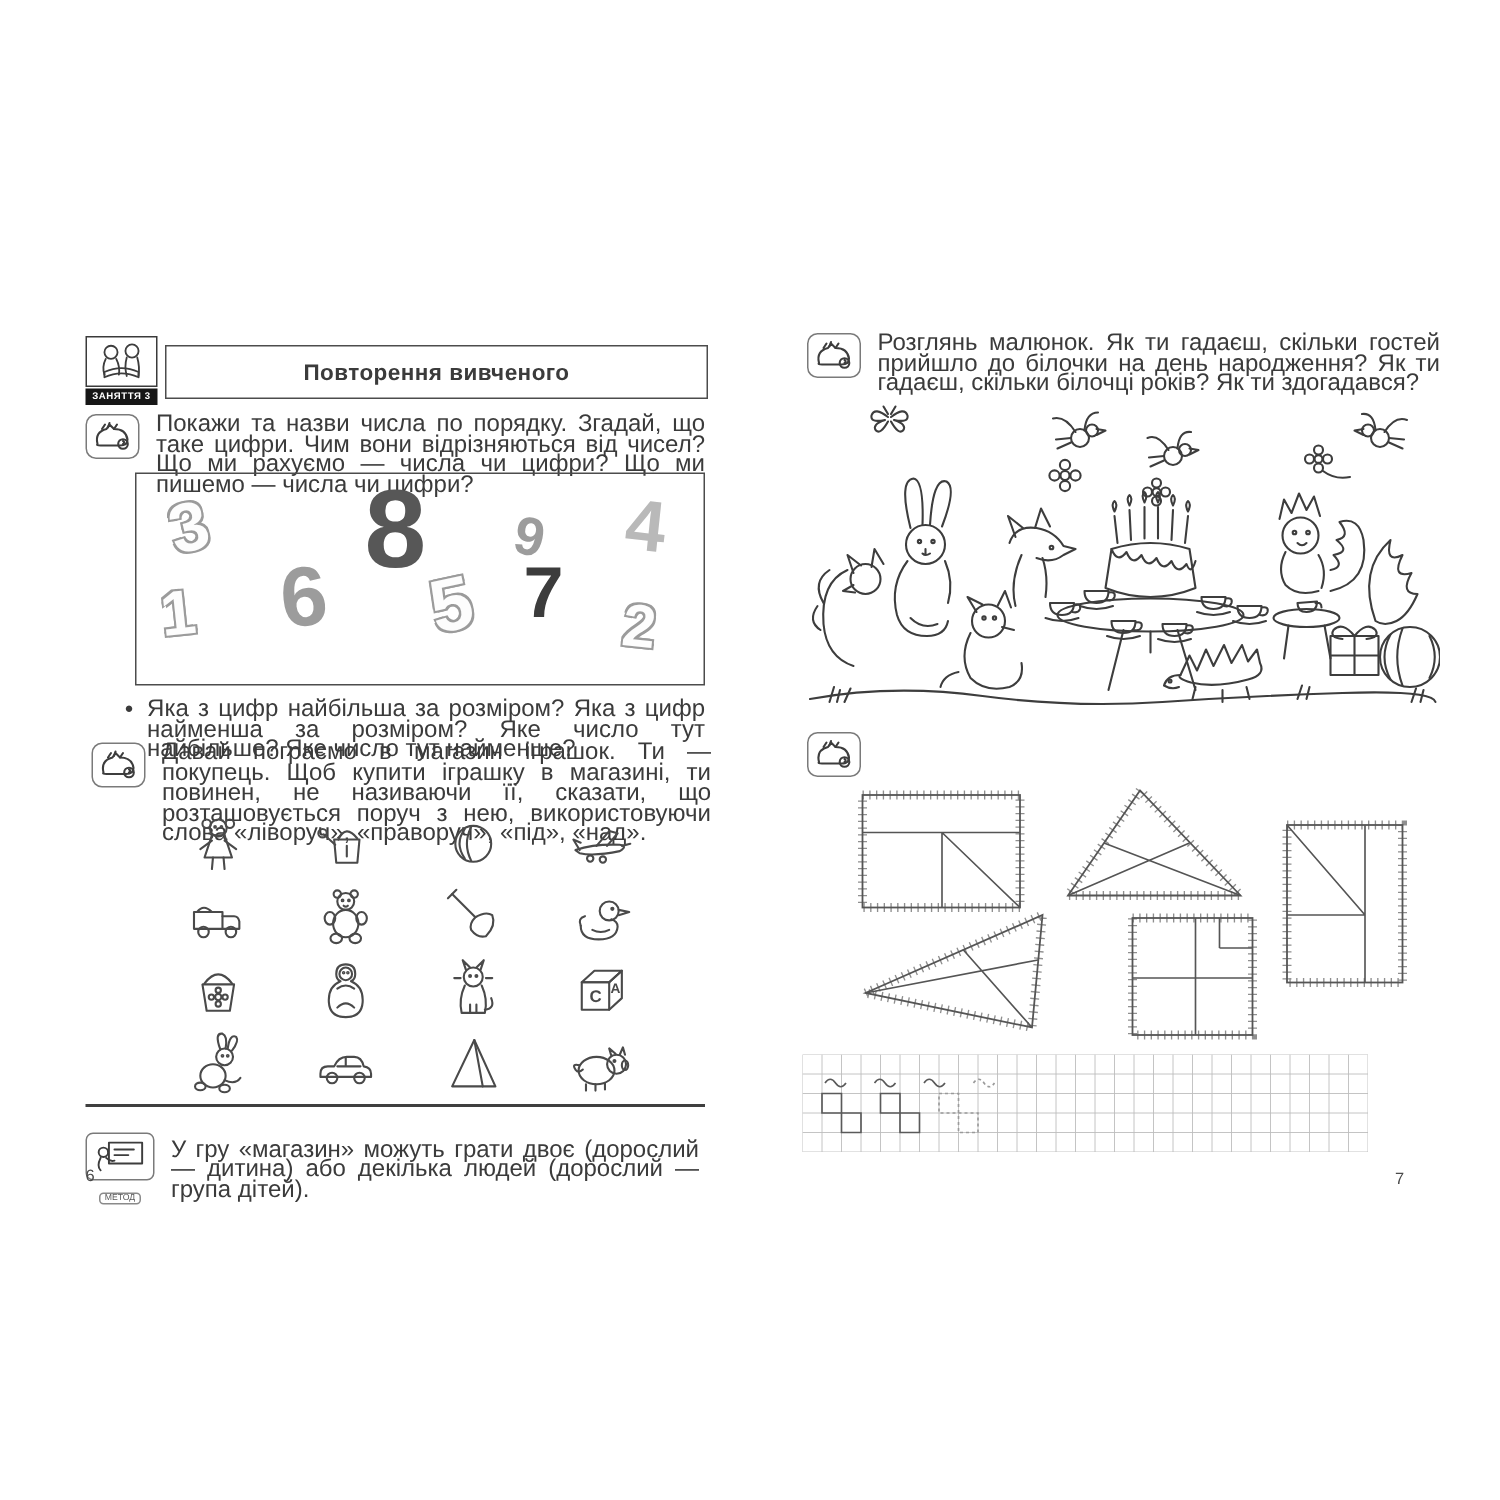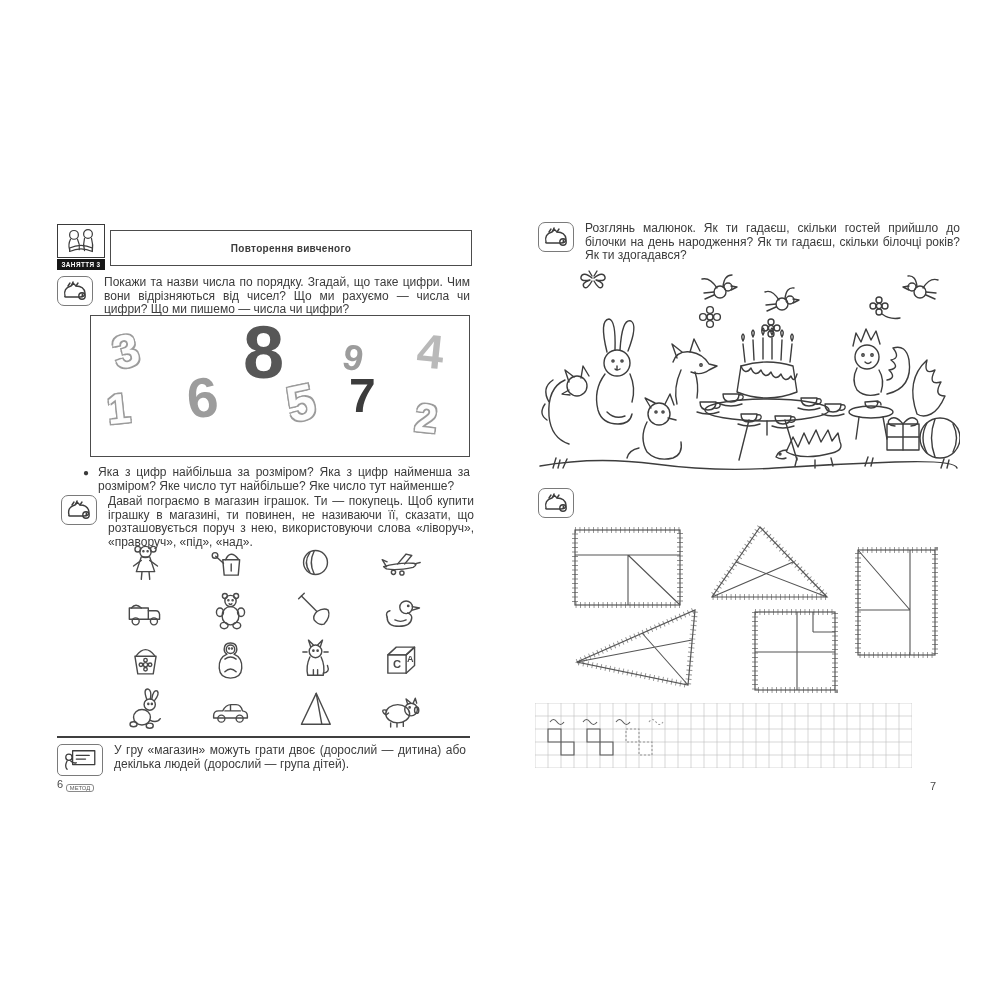--- a/index.html
+++ b/index.html
@@ -4,47 +4,47 @@
 <style>
   html,body{margin:0;padding:0;}
   body{width:1000px;height:1000px;background:#ffffff;font-family:"Liberation Sans",sans-serif;color:#3b3b3b;position:relative;overflow:hidden;}
   .page{position:absolute;top:220px;height:580px;}
   #left-page{left:55px;width:420px;}
   #right-page{left:530px;width:430px;}
 
   .task-row{position:absolute;display:flex;align-items:flex-start;}
   .icon-box{flex:0 0 auto;width:34px;height:28px;border:1.3px solid #7a7a7a;border-radius:7px;display:flex;align-items:center;justify-content:center;background:#fff;}
   .icon-box svg{width:28px;height:22px;}
-  .task-text{font-size:12px;line-height:13.6px;text-align:justify;margin-left:11px;}
+  .task-text{font-size:16px;line-height:13.6px;text-align:justify;margin-left:11px;}
 
   .badge{position:absolute;left:2px;top:4px;width:48px;background:#fff;}
   .badge .pic{width:46px;height:32px;border:1.4px solid #3a3a3a;display:flex;align-items:center;justify-content:center;}
   .badge .label{margin-top:1px;background:#161616;color:#fff;font-size:6.4px;font-weight:bold;text-align:center;letter-spacing:.4px;padding:1.5px 0 2px;}
 
-  .title-box{position:absolute;left:55px;top:10px;width:360px;height:34px;border:1.2px solid #4c4c4c;display:flex;align-items:center;justify-content:center;font-weight:bold;font-size:10px;letter-spacing:.3px;}
+  .title-box{position:absolute;left:55px;top:10px;width:360px;height:34px;border:1.2px solid #4c4c4c;display:flex;align-items:center;justify-content:center;font-weight:bold;font-size:15px;letter-spacing:.3px;}
 
   .digits-box{position:absolute;left:35px;top:95px;width:378px;height:140px;border:1.4px solid #4c4c4c;}
   .digit{position:absolute;font-weight:bold;line-height:1;}
   .digit.outline{color:#fdfdfd;text-shadow:-1.4px -1.4px 0 #9b9b9b,1.4px -1.4px 0 #9b9b9b,-1.4px 1.4px 0 #9b9b9b,1.4px 1.4px 0 #9b9b9b;}
   .digit.dark{color:#575757;}
   .digit.darkest{color:#3c3c3c;}
   .digit.mid{color:#9c9c9c;}
   .digit.light{color:#b9b9b9;}
 
   .bullet-row{position:absolute;left:28px;top:246px;width:387px;display:flex;}
   .bullet-dot{font-size:10px;margin-right:9px;line-height:13.6px;}
 
   .toys-grid{position:absolute;left:48px;top:318px;width:340px;height:196px;display:grid;grid-template-columns:repeat(4,1fr);grid-template-rows:repeat(4,1fr);}
   .toy-cell{display:flex;align-items:center;justify-content:center;}
   svg.toy{width:45px;height:45px;}
   svg.toy *{stroke:#4a4a4a;stroke-width:2;fill:none;stroke-linecap:round;stroke-linejoin:round;}
   svg.toy text{stroke:none;fill:#4a4a4a;font-family:"Liberation Sans",sans-serif;font-weight:bold;}
 
   .divider{position:absolute;left:2px;top:516px;width:413px;height:0;border-top:2px solid #3f3f3f;}
-  .method-row{position:absolute;left:2px;top:524px;width:413px;display:flex;align-items:flex-start;}
+  .method-row{position:absolute;left:2px;top:535px;width:413px;display:flex;align-items:center;}
   .method-icon{flex:0 0 auto;width:46px;text-align:center;}
   .method-pic{width:44px;height:30px;border:1.3px solid #7a7a7a;border-radius:5px;display:flex;align-items:center;justify-content:center;}
   .method-label{font-size:5.8px;border:1px solid #8a8a8a;border-radius:3px;display:inline-block;padding:0 3px;margin-top:1px;color:#5a5a5a;}
   .page-num{position:absolute;font-size:11px;color:#4a4a4a;}
 
   .illus-frame{position:absolute;left:5px;top:42px;width:425px;height:218px;}
   .line-art *{stroke:#3d3d3d;stroke-width:1.4;fill:none;stroke-linecap:round;stroke-linejoin:round;}
   .carpets{position:absolute;left:10px;top:305px;width:420px;height:175px;}
   .carpets .edge{stroke:#555;stroke-width:1.2;fill:none;}
   .carpets .fringe{stroke:#8f8f8f;stroke-width:6;fill:none;stroke-dasharray:0.9 3.6;}

